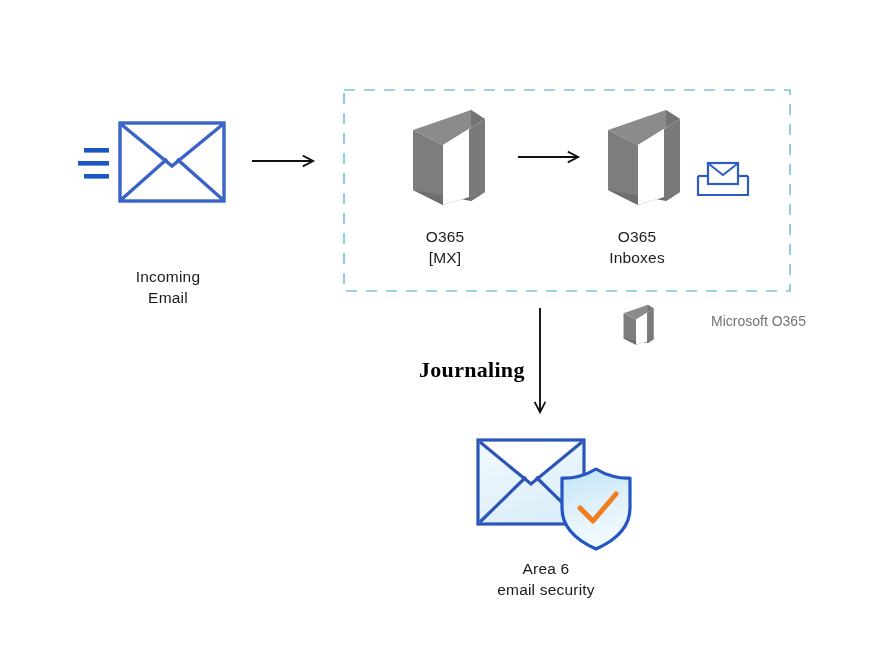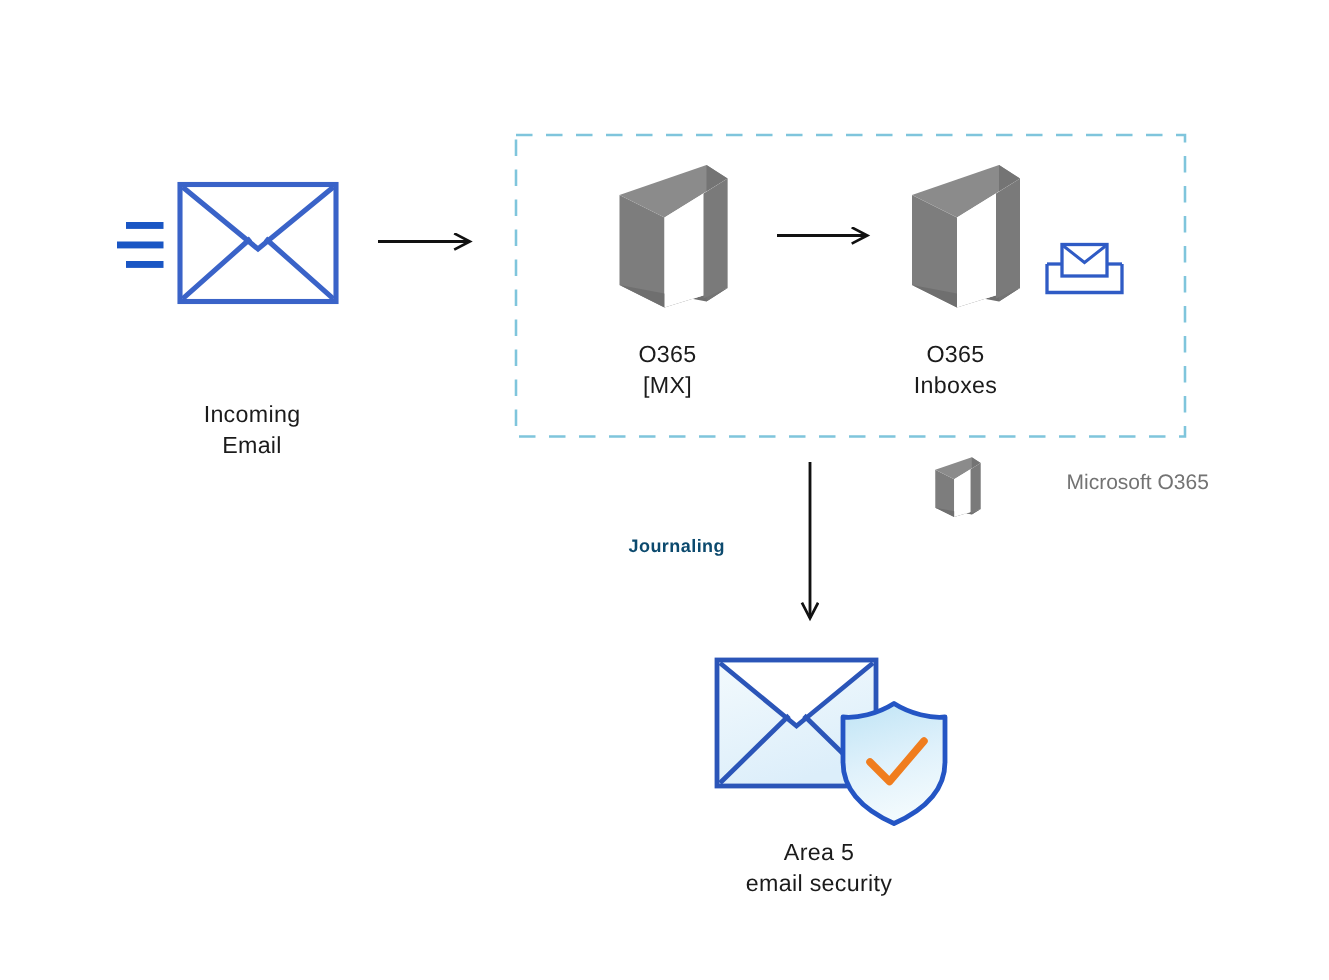--- a/index.html
+++ b/index.html
@@ -34,24 +34,24 @@
   .legend-label {
     position: absolute;
     font-family: "Liberation Sans", sans-serif;
     font-size: 14px;
     color: #737373;
     white-space: nowrap;
     margin-left: 44px;
   }
   .journaling-label {
     position: absolute;
-    font-family: Liberation Sans, sans-serif;
-    font-size: 12px;
+    font-family: Liberation Serif, serif;
+    font-size: 22px;
     font-weight: 600;
-    color: #0c4a6e;
+    color: #000000;
     white-space: nowrap;
     letter-spacing: 0.3px;
   }
 </style>
 </head>
 <body>
 
 <svg id="canvas" viewBox="0 0 886 653" xmlns="http://www.w3.org/2000/svg">
 
   <defs>
@@ -156,17 +156,17 @@
   </g>
 
 </svg>
 
 <div class="node-label" style="left:108px; top:226px; width:120px;margin-top:40px;"><span>Incoming</span><br><span>Email</span></div>
 
 <div class="node-label" style="left:386px; top:226px; width:118px;"><span>O365</span><br><span>[MX]</span></div>
 
 <div class="node-label" style="left:578px; top:226px; width:118px;"><span>O365</span><br><span>Inboxes</span></div>
 
-<div class="node-label" style="left:466px; top:558px; width:160px;"><span>Area 5</span><br><span>email security</span></div>
+<div class="node-label" style="left:466px; top:558px; width:160px;"><span>Area 6</span><br><span>email security</span></div>
 
 <div class="journaling-label" style="left:419px; top:357px;">Journaling</div>
 
 <div class="legend-label" style="left:667px; top:313px;">Microsoft O365</div>
 
 </body></html>

